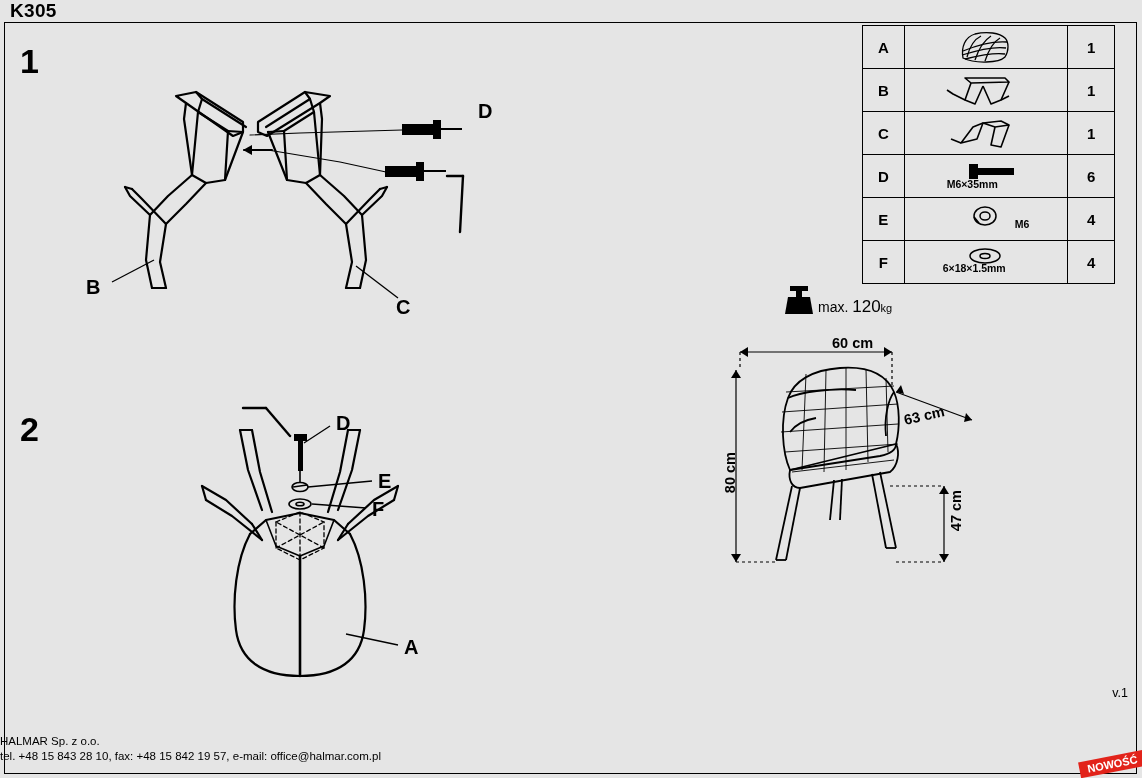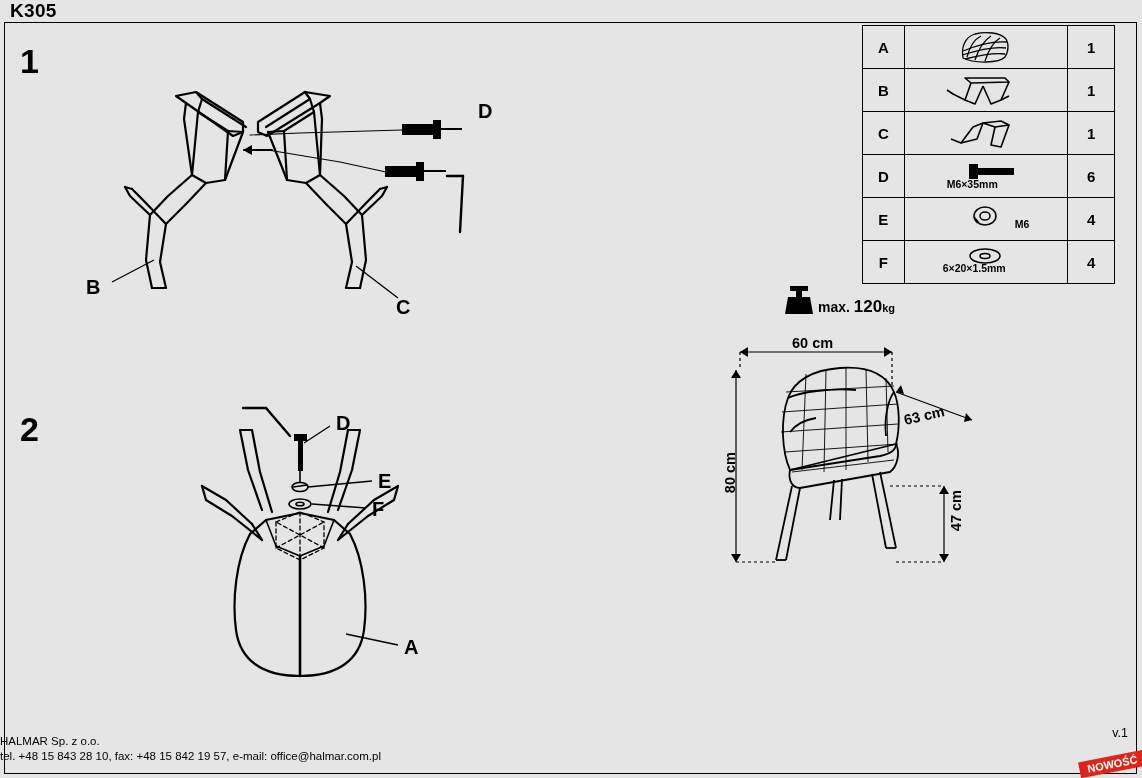--- a/index.html
+++ b/index.html
@@ -88,39 +88,38 @@
     transform-origin: left bottom;
   }
   .vert {
     writing-mode: vertical-rl;
     transform: rotate(180deg);
   }
 
   .maxload {
     position: absolute;
     font-size: 14px;
-    font-weight: bold;
+    font-weight: normal;
   }
   .maxload .small { font-size: 11px; }
 
   .footer {
     position: absolute;
     left: 0;
     right: 0;
     bottom: 14px;
     text-align: left;
     font-size: 11.5px;
     line-height: 15px;
   }
   .version {
     position: absolute;
     right: 14px;
     top: 686px;
     font-size: 12.5px;
-    margin-top: 40px;
   }
   .nowosc {
     position: absolute;
     right: -4px;
     bottom: 6px;
     background: #e2231a;
     color: #ffffff;
     font-size: 11px;
     font-weight: bold;
     padding: 2px 8px;
@@ -355,21 +354,21 @@
       </tr>
       <tr>
         <td class="col-letter">F</td>
         <td class="col-pic">
           <svg width="158" height="40">
             <g fill="none" stroke="#000" stroke-width="1.5">
               <ellipse cx="80" cy="14" rx="15" ry="7"></ellipse>
               <ellipse cx="80" cy="14" rx="5" ry="2.5"></ellipse>
             </g>
           </svg>
-          <span class="part-note" style="left:38px; top:21px;">6×20×1.5mm</span>
+          <span class="part-note" style="left:38px; top:21px;">6×18×1.5mm</span>
         </td>
         <td class="col-qty">4</td>
       </tr>
     </tbody>
   </table>
 
   <svg class="ov" width="1142" height="778">
     <g>
       <rect x="790" y="286" width="18" height="5" fill="#000"></rect>
       <rect x="796" y="291" width="6" height="6" fill="#000"></rect>
@@ -439,21 +438,21 @@
 
     <g stroke="#000" stroke-width="1.2" fill="none">
       <path d="M944 486 L944 562"></path>
       <path d="M939 494 L944 486 L949 494" fill="#000" stroke="none"></path>
       <path d="M939 554 L944 562 L949 554" fill="#000" stroke="none"></path>
       <path d="M890 486 L944 486" stroke-dasharray="3 3"></path>
       <path d="M896 562 L944 562" stroke-dasharray="3 3"></path>
     </g>
   </svg>
 
-  <div class="dim-label" style="left:792px; top:335px;">60 cm</div>
+  <div class="dim-label" style="left:832px; top:335px;">60 cm</div>
   <div class="dim-label rot63" style="left:906px; top:412px;">63 cm</div>
   <div class="dim-label vert" style="left:722px; top:452px;">80 cm</div>
   <div class="dim-label vert" style="left:948px; top:490px;">47 cm</div>
 
   <div class="version">v.1</div>
 
   <div class="footer">
     <div>HALMAR Sp. z o.o.</div>
     <div>tel. +48 15 843 28 10, fax: +48 15 842 19 57, e-mail: office@halmar.com.pl</div>
   </div>

